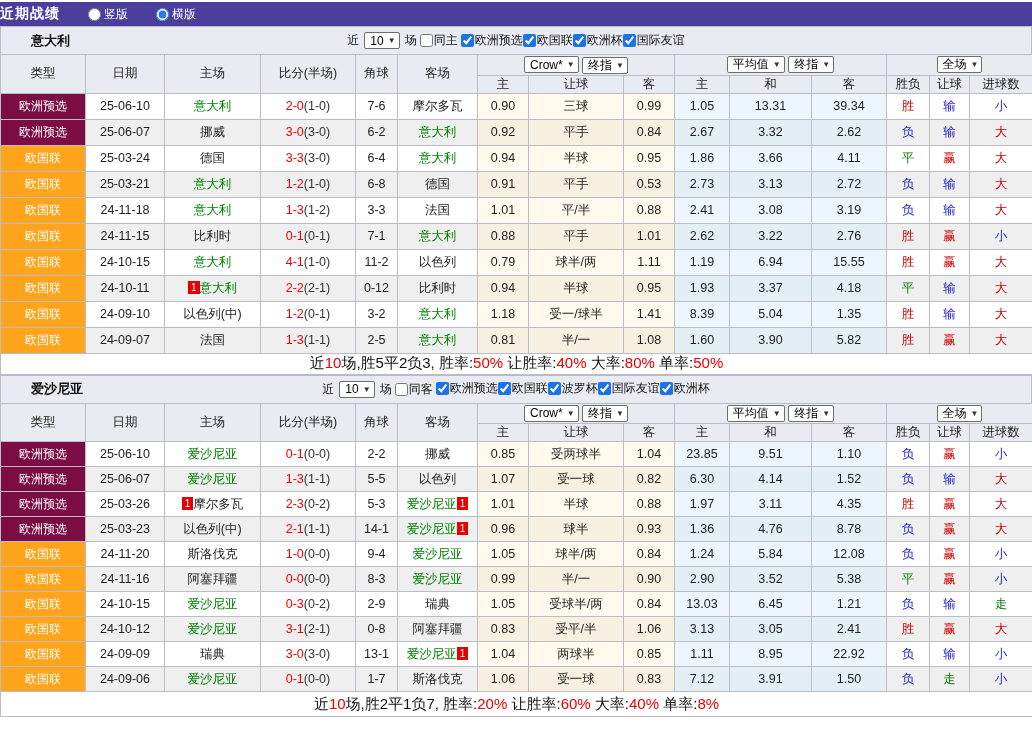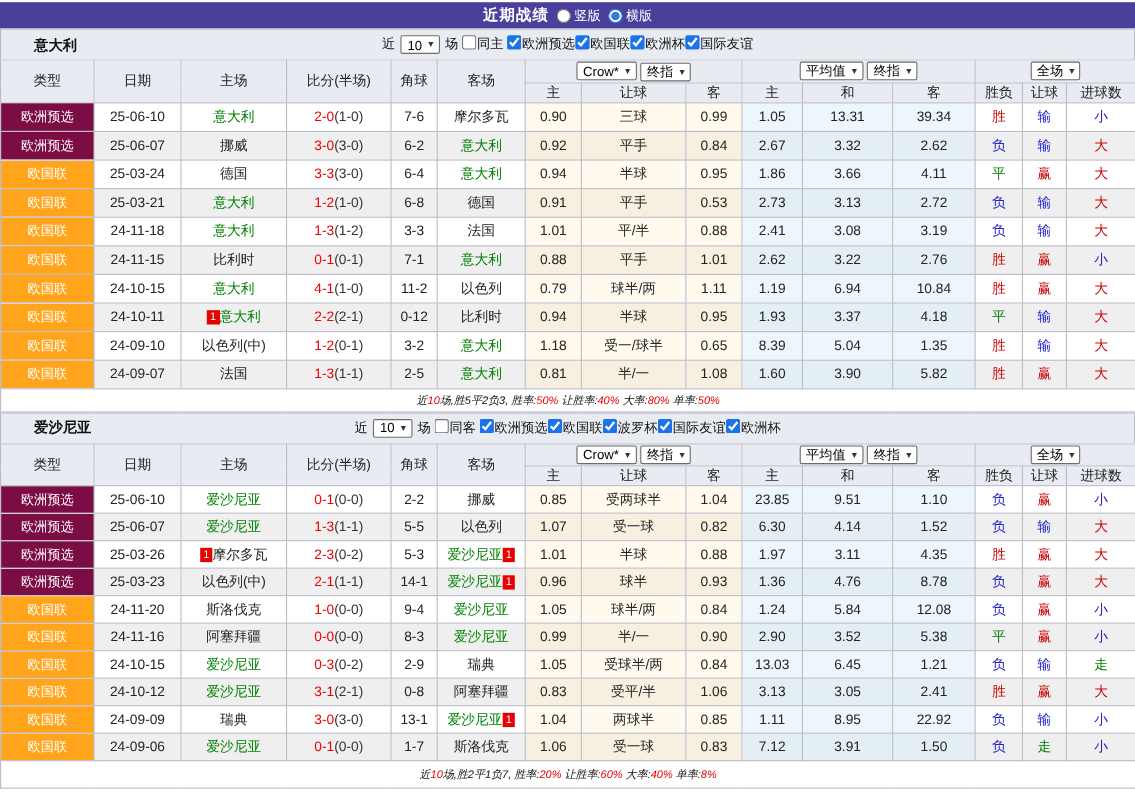--- a/index.html
+++ b/index.html
@@ -5,37 +5,37 @@
   * { box-sizing: border-box; }
   html,body { margin:0; padding:0; background:#fff; }
   body {
     width:1032px; height:734px; overflow:hidden;
     font-family:"Liberation Sans","DejaVu Sans",sans-serif;
     font-size:12.5px; color:#222;
   }
   
   .topbar {
     margin-top:2px; height:24px; background:#4B3F9C;
-    display:flex; align-items:center; justify-content:center; gap:7px;
+    display:flex; align-items:center; gap:28px;
     color:#fff;
   }
   .topbar .ttl { font-weight:bold; font-size:14px; letter-spacing:1px; }
   .topbar label { display:inline-flex; align-items:center; gap:3px; font-size:12px; cursor:pointer; }
   .topbar input[type=radio]{ width:13px; height:13px; margin:0; accent-color:#2F7BDE; }
 
   
   .secbar {
     height:28px; background:#E9EBF2;
     border:1px solid #B9BCC8; border-bottom:none;
     display:flex; align-items:center; position:relative;
   }
   .secbar .team { position:absolute; left:30px; font-weight:bold; font-size:13px; color:#111; }
   .filters { margin:0 auto; display:flex; align-items:center; gap:3px; font-size:12px; color:#111; }
   .filters .sel { margin:0 2px; }
-  .filters label { display:inline-flex; cursor:pointer; }
+  .filters label { display:inline-flex; align-items:center; cursor:pointer; }
   .filters input[type=checkbox]{ width:13px; height:13px; margin:0 1px 0 0; accent-color:#1A73E8; }
 
   
   .sel {
     display:inline-flex; align-items:center; justify-content:space-between;
     background:#fff; border:1px solid #6d6d6d; border-radius:2px;
     padding:0 3px 0 5px; height:17px; font-size:12px; color:#000; cursor:pointer;
   }
   .sel .caret { font-size:8px; margin-left:4px; color:#333; font-style:normal; }
 
@@ -52,21 +52,21 @@
   td.blu { background:#EDF6FC; }
   tbody tr:nth-child(even) td.blu { background:#E3EEF5; }
   td.typecell { color:#fff; font-size:12px; }
   .teamname.green { color:#008000; }
   .ft { color:#F00000; }
   .ht { color:#333; }
   .badge {
     display:inline-block; background:#E60000; color:#fff;
     font-size:10px; line-height:13px; padding:0 3px; vertical-align:1px;
   }
-  td.summary { height:21px; background:#fff !important; font-size:10px; color:#111;font-style:italic; }
+  td.summary { height:21px; background:#fff !important; font-size:15px; color:#111; }
   td.summary .red { color:#E60000; }
 </style>
 </head>
 <body>
 
 <div class="topbar">
   <span class="ttl">近期战绩</span>
   <label>
     <input type="radio" name="layout" style="">
     <span>竖版</span>
@@ -279,21 +279,21 @@
           <td>24-10-15</td>
           <td><span><span class="teamname green">意大利</span></span></td>
           <td><span class="ft">4-1</span><span class="ht">(1-0)</span></td>
           <td>11-2</td>
           <td><span><span class="teamname">以色列</span></span></td>
           <td class="cream">0.79</td>
           <td class="cream">球半/两</td>
           <td class="cream">1.11</td>
           <td class="blu">1.19</td>
           <td class="blu">6.94</td>
-          <td class="blu">10.84</td>
+          <td class="blu">15.55</td>
           <td style="color: rgb(204, 0, 0);">胜</td>
           <td style="color: rgb(204, 0, 0);">赢</td>
           <td style="color: rgb(204, 0, 0);">大</td>
         </tr>
         <tr>
           <td class="typecell" style="background: rgb(255, 164, 27);">欧国联</td>
           <td>24-10-11</td>
           <td><span><span class="badge">1</span><span class="teamname green">意大利</span></span></td>
           <td><span class="ft">2-2</span><span class="ht">(2-1)</span></td>
           <td>0-12</td>
@@ -310,21 +310,21 @@
         </tr>
         <tr>
           <td class="typecell" style="background: rgb(255, 164, 27);">欧国联</td>
           <td>24-09-10</td>
           <td><span><span class="teamname">以色列(中)</span></span></td>
           <td><span class="ft">1-2</span><span class="ht">(0-1)</span></td>
           <td>3-2</td>
           <td><span><span class="teamname green">意大利</span></span></td>
           <td class="cream">1.18</td>
           <td class="cream">受一/球半</td>
-          <td class="cream">0.65</td>
+          <td class="cream">1.41</td>
           <td class="blu">8.39</td>
           <td class="blu">5.04</td>
           <td class="blu">1.35</td>
           <td style="color: rgb(204, 0, 0);">胜</td>
           <td style="color: rgb(32, 32, 204);">输</td>
           <td style="color: rgb(204, 0, 0);">大</td>
         </tr>
         <tr>
           <td class="typecell" style="background: rgb(255, 164, 27);">欧国联</td>
           <td>24-09-07</td>

